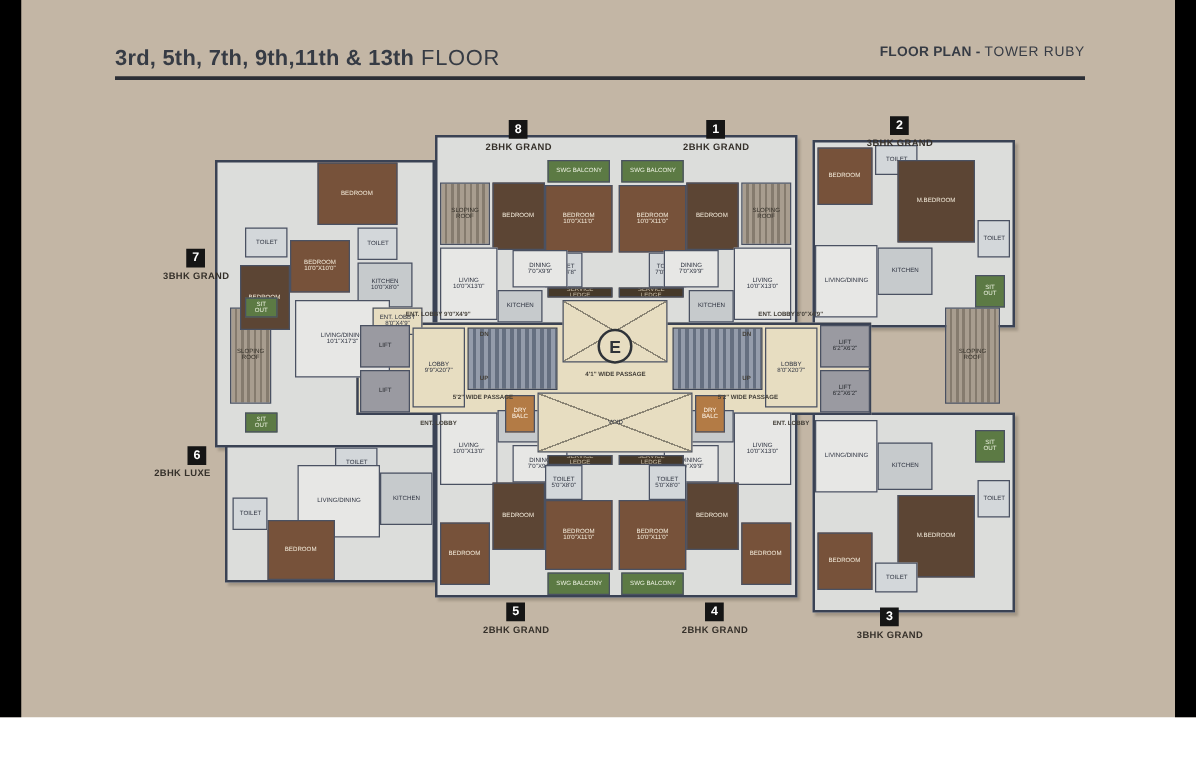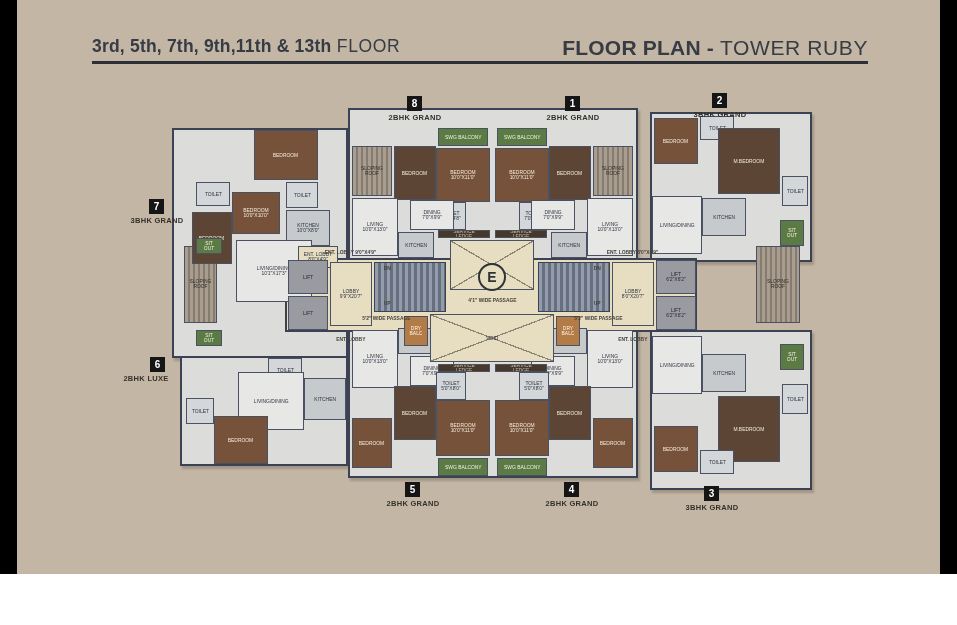--- a/index.html
+++ b/index.html
@@ -2,21 +2,21 @@
 <html><head>
 <meta charset="utf-8">
 <style>
   html,body{margin:0;padding:0;}
   #page{position:relative;width:957px;height:574px;overflow:hidden;
         font-family:"Liberation Sans",sans-serif;background:#c3b6a5;}
   .sidebar{position:absolute;top:0;width:17px;height:625px;background:#000;}
   .sidebar.left{left:0;} .sidebar.right{right:0;}
 
   .header-left{position:absolute;left:92px;top:36px;font-size:17.5px;color:#363b44;white-space:nowrap;}
-  .header-right{position:absolute;right:89px;top:36px;font-size:21px;color:#363b44;white-space:nowrap;text-align:left;}
+  .header-right{position:absolute;right:89px;top:36px;font-size:11px;color:#363b44;white-space:nowrap;text-align:left;}
   .hb{font-weight:bold;letter-spacing:.2px;}
   .hr-reg{font-weight:normal;letter-spacing:.6px;}
   .header-rule{position:absolute;left:92px;top:61px;width:776px;height:3px;background:#2c2f36;}
 
   #floor-plan{position:absolute;left:0;top:0;width:957px;height:625px;}
 
   .room{position:absolute;box-sizing:border-box;border:1px solid #4a5162;
         display:flex;align-items:center;justify-content:center;text-align:center;
         font-size:6px;line-height:1.05;color:#2e3340;overflow:hidden;}
   .room span{display:block;padding:1px;transform:scale(.82);}

